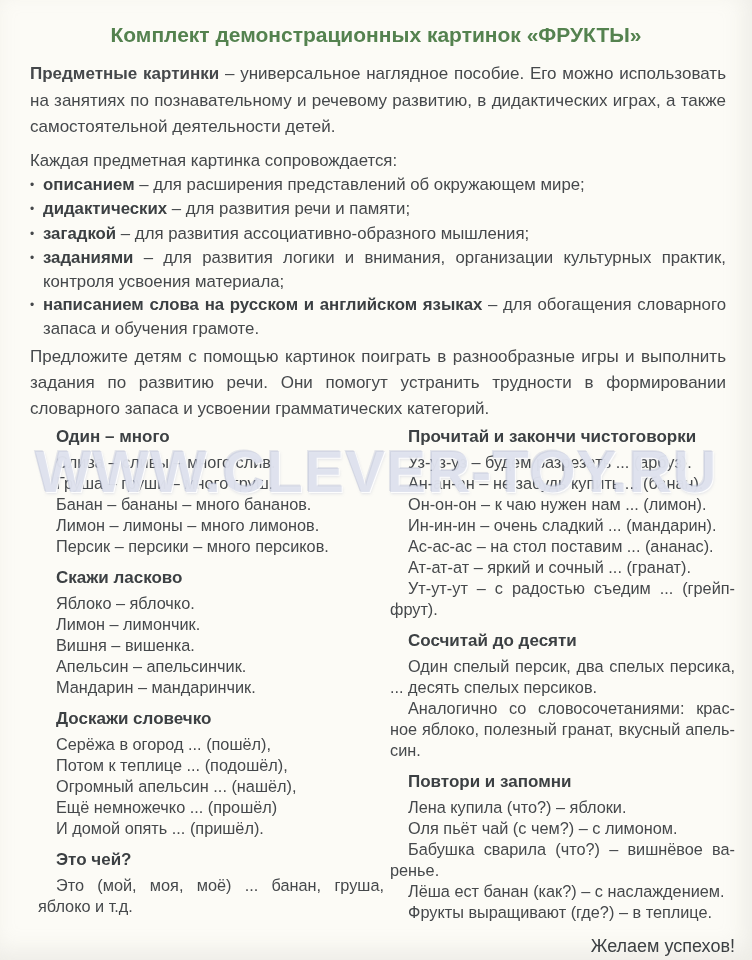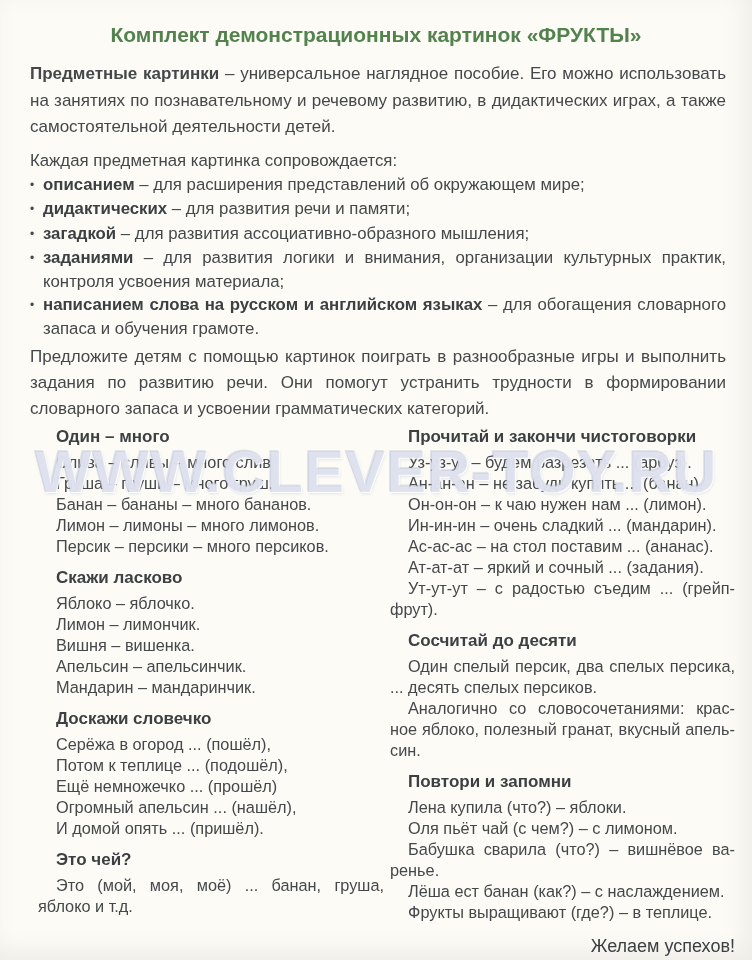--- a/index.html
+++ b/index.html
@@ -107,38 +107,38 @@
           <p><span>Яблоко – яблочко.</span></p>
           <p><span>Лимон – лимончик.</span></p>
           <p><span>Вишня – вишенка.</span></p>
           <p><span>Апельсин – апельсинчик.</span></p>
           <p><span>Мандарин – мандаринчик.</span></p>
         </div>
         <div class="sec">
           <h3>Доскажи словечко</h3>
           <p><span>Серёжа в огород ... </span><span class="it">(пошёл)</span><span>,</span></p>
           <p><span>Потом к теплице ... </span><span class="it">(подошёл)</span><span>,</span></p>
+          <p><span>Огромный апельсин ... </span><span class="it">(нашёл)</span><span>,</span></p>
           <p><span>Ещё немножечко ... </span><span class="it">(прошёл)</span></p>
-          <p><span>Огромный апельсин ... </span><span class="it">(нашёл)</span><span>,</span></p>
           <p><span>И домой опять ... </span><span class="it">(пришёл)</span><span>.</span></p>
         </div>
         <div class="sec">
           <h3>Это чей?</h3>
           <p><span>Это </span><span class="it">(мой, моя, моё)</span><span> ... банан, груша, яблоко и т.д.</span></p>
         </div>
       </div>
     <div class="col col-right" id="col-right">
       <div class="sec">
           <h3>Прочитай и закончи чистоговорки</h3>
           <p><span>Уз-уз-уз – будем разрезать ... </span><span class="it">(арбуз)</span><span>.</span></p>
           <p><span>Ан-ан-ан – не забудь купить ... </span><span class="it">(банан)</span><span>.</span></p>
           <p><span>Он-он-он – к чаю нужен нам ... </span><span class="it">(лимон)</span><span>.</span></p>
           <p><span>Ин-ин-ин – очень сладкий ... </span><span class="it">(мандарин)</span><span>.</span></p>
           <p><span>Ас-ас-ас – на стол поставим ... </span><span class="it">(ананас)</span><span>.</span></p>
-          <p><span>Ат-ат-ат – яркий и сочный ... </span><span class="it">(задания)</span><span>.</span></p>
+          <p><span>Ат-ат-ат – яркий и сочный ... </span><span class="it">(гранат)</span><span>.</span></p>
           <p><span>Ут-ут-ут – с радостью съедим ... </span><span class="it">(грейп-фрут)</span><span>.</span></p>
         </div>
         <div class="sec">
           <h3>Сосчитай до десяти</h3>
           <p><span>Один спелый персик, два спелых персика, ... десять спелых персиков.</span></p>
           <p><span>Аналогично со словосочетаниями: крас­ное яблоко, полезный гранат, вкусный апель­син.</span></p>
         </div>
         <div class="sec">
           <h3>Повтори и запомни</h3>
           <p><span>Лена купила </span><span class="it">(что?)</span><span> – яблоки.</span></p>

